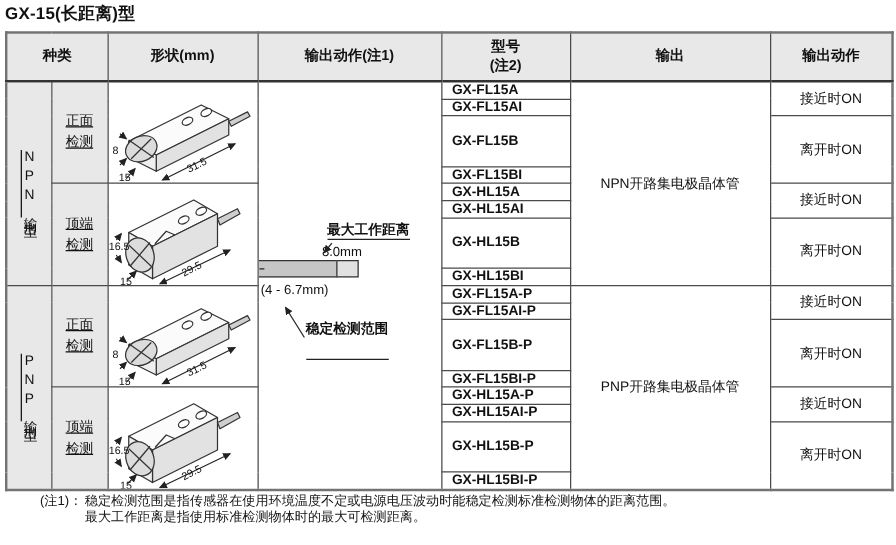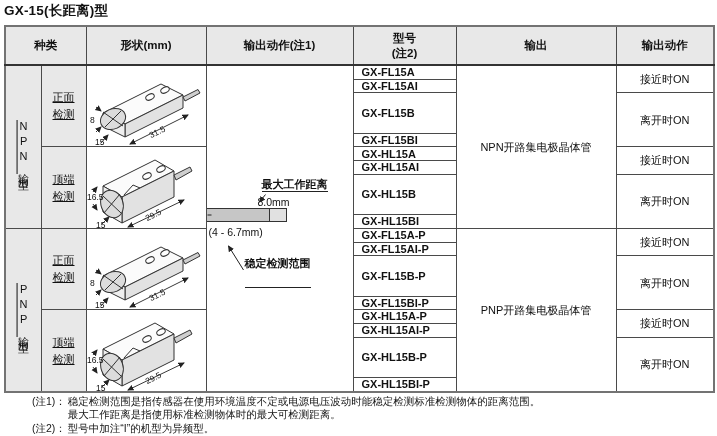--- a/index.html
+++ b/index.html
@@ -292,20 +292,14 @@
   </table>
 
   <div class="notes">
     <div class="note-row">
       <span class="note-label">(注1)：</span>
       <div class="note-body">
         <div>稳定检测范围是指传感器在使用环境温度不定或电源电压波动时能稳定检测标准检测物体的距离范围。</div>
         <div>最大工作距离是指使用标准检测物体时的最大可检测距离。</div>
       </div>
     </div>
-    <div class="note-row">
-      <span class="note-label">(注2)：</span>
-      <div class="note-body">
-        <div>型号中加注“I”的机型为异频型。</div>
-      </div>
-    </div>
   </div>
 </div>
 
 </body></html>

